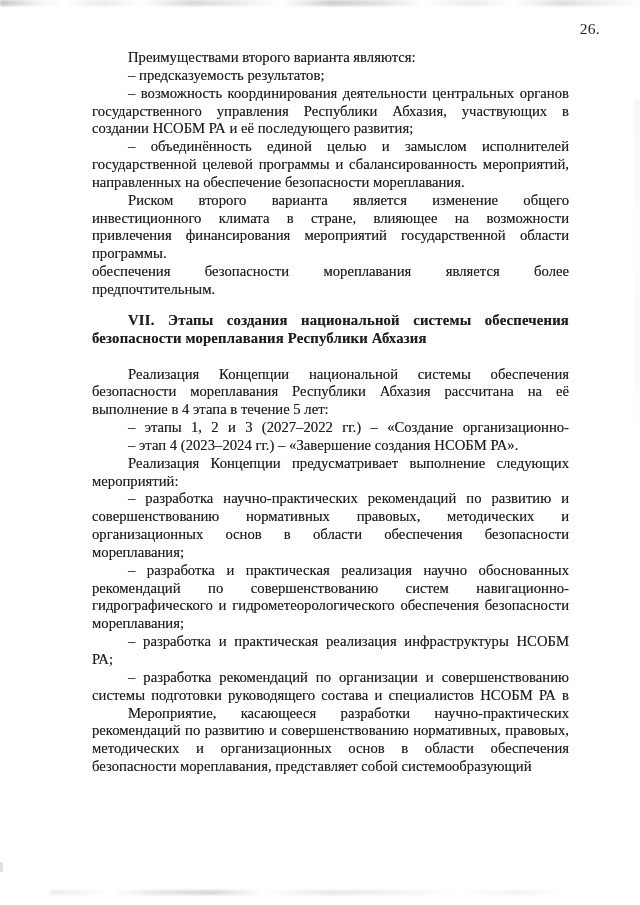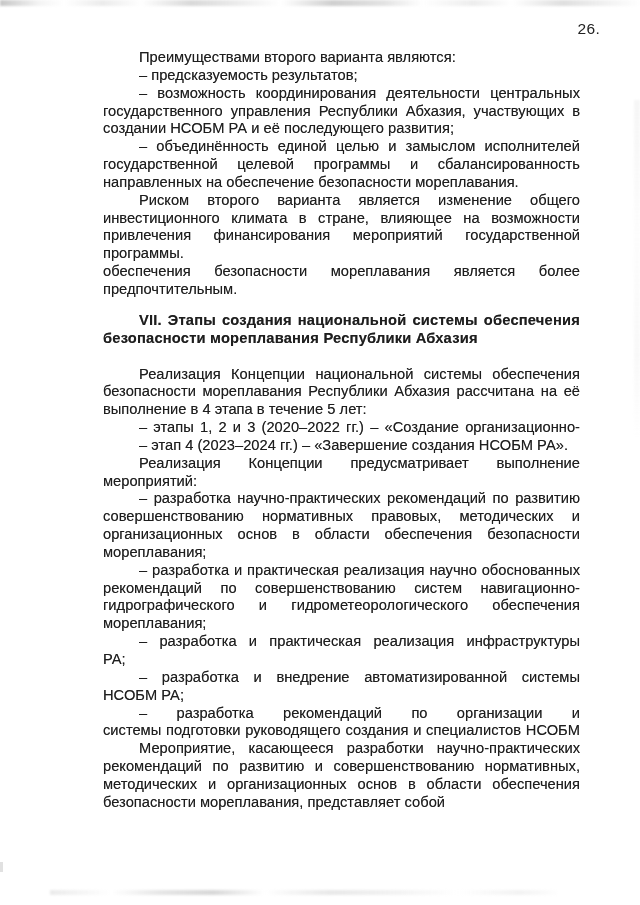--- a/index.html
+++ b/index.html
@@ -8,21 +8,21 @@
     width: 640px;
     height: 905px;
     background: #ffffff;
     overflow: hidden;
   }
   .page {
     position: relative;
     width: 640px;
     height: 905px;
     background: #ffffff;
-    font-family: Liberation Sans, sans-serif;
+    font-family: Liberation Serif, serif;
     color: #1e1e1e;
   }
 
   
   .artifact { position: absolute; pointer-events: none; }
   .scan-top-band {
     top: 0; left: 0; width: 640px; height: 6px;
     background:
       linear-gradient(90deg,
         rgba(150,150,150,.55) 0%, rgba(210,210,210,.25) 6%,
@@ -65,21 +65,21 @@
     top: 20px;
     right: 40px;
     font-size: 15.5px;
     letter-spacing: .3px;
     color: #222;
   }
 
   
   .content {
     position: absolute;
-    left: 103px;
+    left: 92px;
     top: 49px;
     width: 477px;
     font-size: 14.7px;
     color: #1e1e1e;
     text-shadow: 0 0 .4px rgba(20,20,20,.55);
   }
   .block { margin: 0; }
   .line {
     height: 17.85px;
     line-height: 17.85px;
@@ -140,21 +140,21 @@
       <div class="block heading">
         <div class="line j first">VII. Этапы создания национальной системы обеспечения</div>
         <div class="line">безопасности мореплавания Республики Абхазия</div>
       </div>
       <div class="block paragraph">
         <div class="line j first">Реализация Концепции национальной системы обеспечения</div>
         <div class="line j">безопасности мореплавания Республики Абхазия рассчитана на её</div>
         <div class="line">выполнение в 4 этапа в течение 5 лет:</div>
       </div>
       <div class="block paragraph">
-        <div class="line j first">– этапы 1, 2 и 3 (2020–2022 гг.) – «Создание организационно-</div>
+        <div class="line j first">– этапы 1, 2 и 3 (2027–2022 гг.) – «Создание организационно-</div>
       </div>
       <div class="block paragraph">
         <div class="line first">– этап 4 (2023–2024 гг.) – «Завершение создания НСОБМ РА».</div>
       </div>
       <div class="block paragraph">
         <div class="line j first">Реализация Концепции предусматривает выполнение следующих</div>
         <div class="line">мероприятий:</div>
       </div>
       <div class="block paragraph">
         <div class="line j first">– разработка научно-практических рекомендаций по развитию и</div>
@@ -166,26 +166,22 @@
         <div class="line j first">– разработка и практическая реализация научно обоснованных</div>
         <div class="line j">рекомендаций по совершенствованию систем навигационно-</div>
         <div class="line j">гидрографического и гидрометеорологического обеспечения безопасности</div>
         <div class="line">мореплавания;</div>
       </div>
       <div class="block paragraph">
         <div class="line j first">– разработка и практическая реализация инфраструктуры НСОБМ</div>
         <div class="line">РА;</div>
       </div>
       <div class="block paragraph">
-        <div class="line j first">– разработка и внедрение автоматизированной системы управления</div>
-        <div class="line">НСОБМ РА;</div>
-      </div>
-      <div class="block paragraph">
         <div class="line j first">– разработка рекомендаций по организации и совершенствованию</div>
-        <div class="line j">системы подготовки руководящего создания и специалистов НСОБМ РА в</div>
+        <div class="line j">системы подготовки руководящего состава и специалистов НСОБМ РА в</div>
       </div>
       <div class="block paragraph">
         <div class="line j first">Мероприятие, касающееся разработки научно-практических</div>
         <div class="line j">рекомендаций по развитию и совершенствованию нормативных, правовых,</div>
         <div class="line j">методических и организационных основ в области обеспечения</div>
         <div class="line">безопасности мореплавания, представляет собой системообразующий</div>
       </div>
     </div>
 </div>
 

